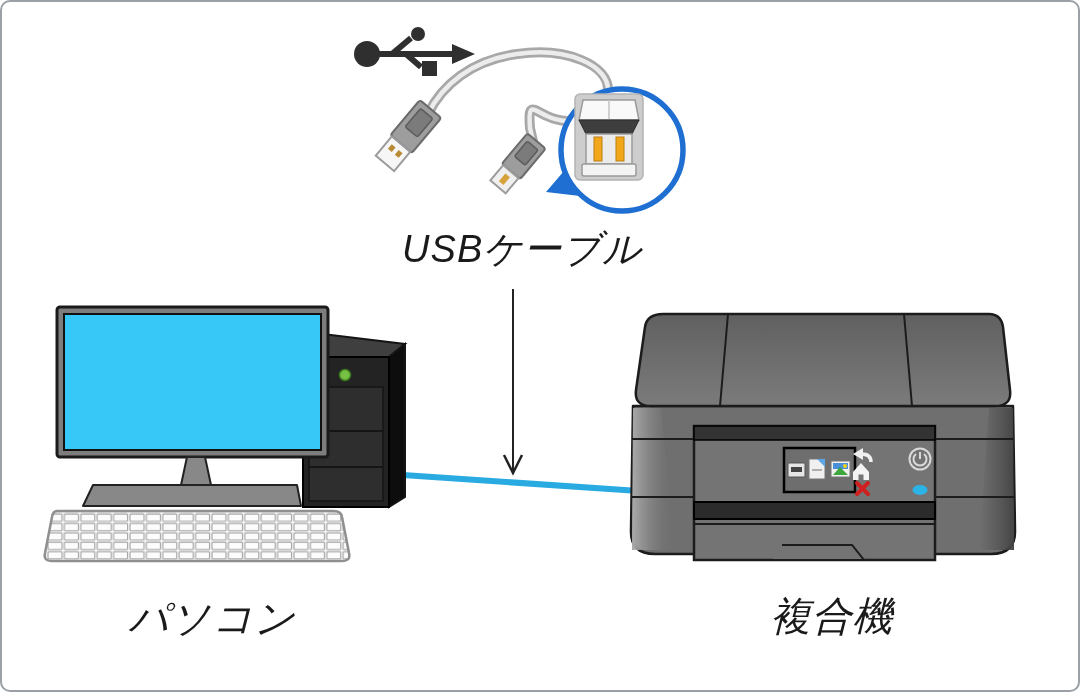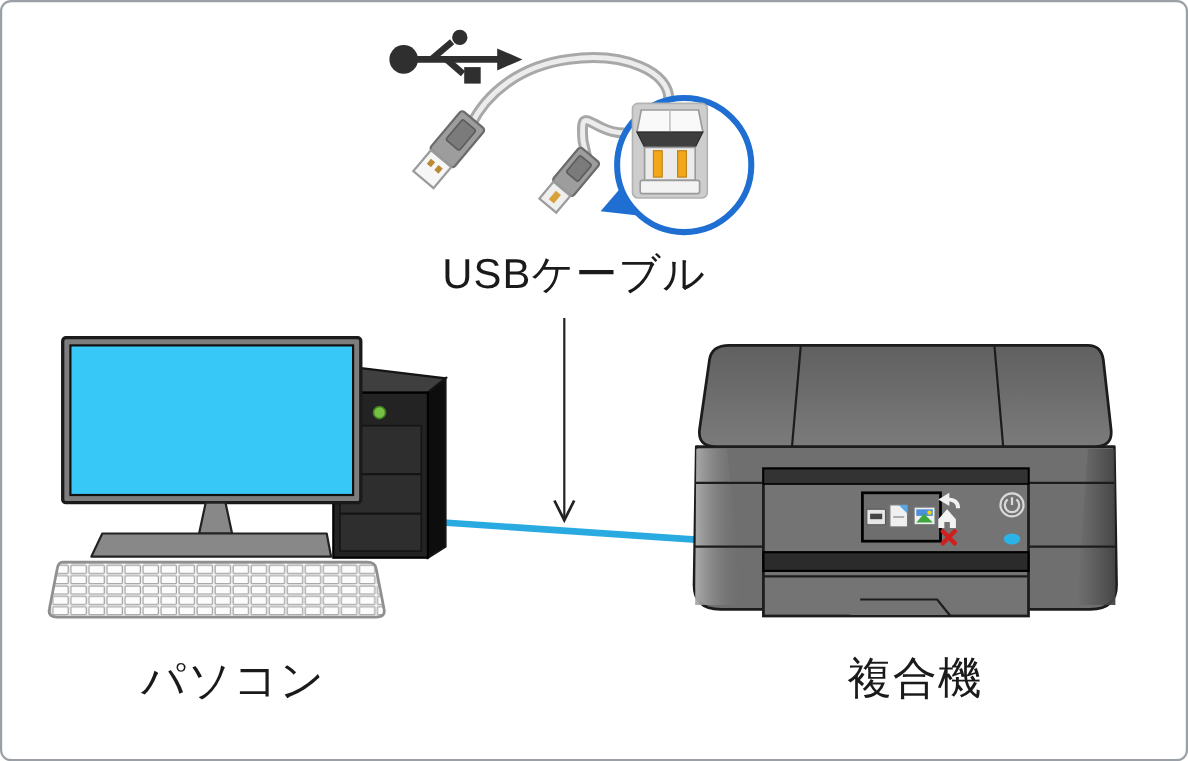--- a/index.html
+++ b/index.html
@@ -1,21 +1,21 @@
 <!DOCTYPE html>
 <html style="--cable_blue: #29abe2; --screen_cyan: #38c8f8; --callout_blue: #1f6fd2; --pin_gold: #f2a71b; --power_led_green: #76c043; --status_led_cyan: #2bb3e8; --cancel_red: #cf1f1f; --outline_dark: #1c1c1c; --border_gray: #9aa0a5; --text: #1a1a1a;"><head>
 <meta charset="utf-8">
 <style>
   html,body{margin:0;padding:0;background:#fff;}
   body{font-family:"Liberation Sans","DejaVu Sans",sans-serif;}
   .canvas{position:relative;width:1076px;height:688px;border:2px solid var(--border_gray,#9aa0a5);
           border-radius:10px;background:#fff;overflow:hidden;}
   .abs{position:absolute;}
   .label{position:absolute;text-align:center;color:var(--text,#1a1a1a);
-         font-size:38px;letter-spacing:1px;}
+         font-size:38px;letter-spacing:1px;font-style:italic;}
   .label.jp{font-size:40px;}
   svg{display:block;}
 </style>
 </head>
 <body>
 
 <div class="canvas">
 
   <svg class="abs" style="left:393px;top:460px" width="252" height="40" viewBox="0 0 252 40">
     <path d="M8,13 L244,29" style="stroke:var(--cable_blue,#29abe2)" stroke-width="6" stroke-linecap="round" fill="none"></path>

